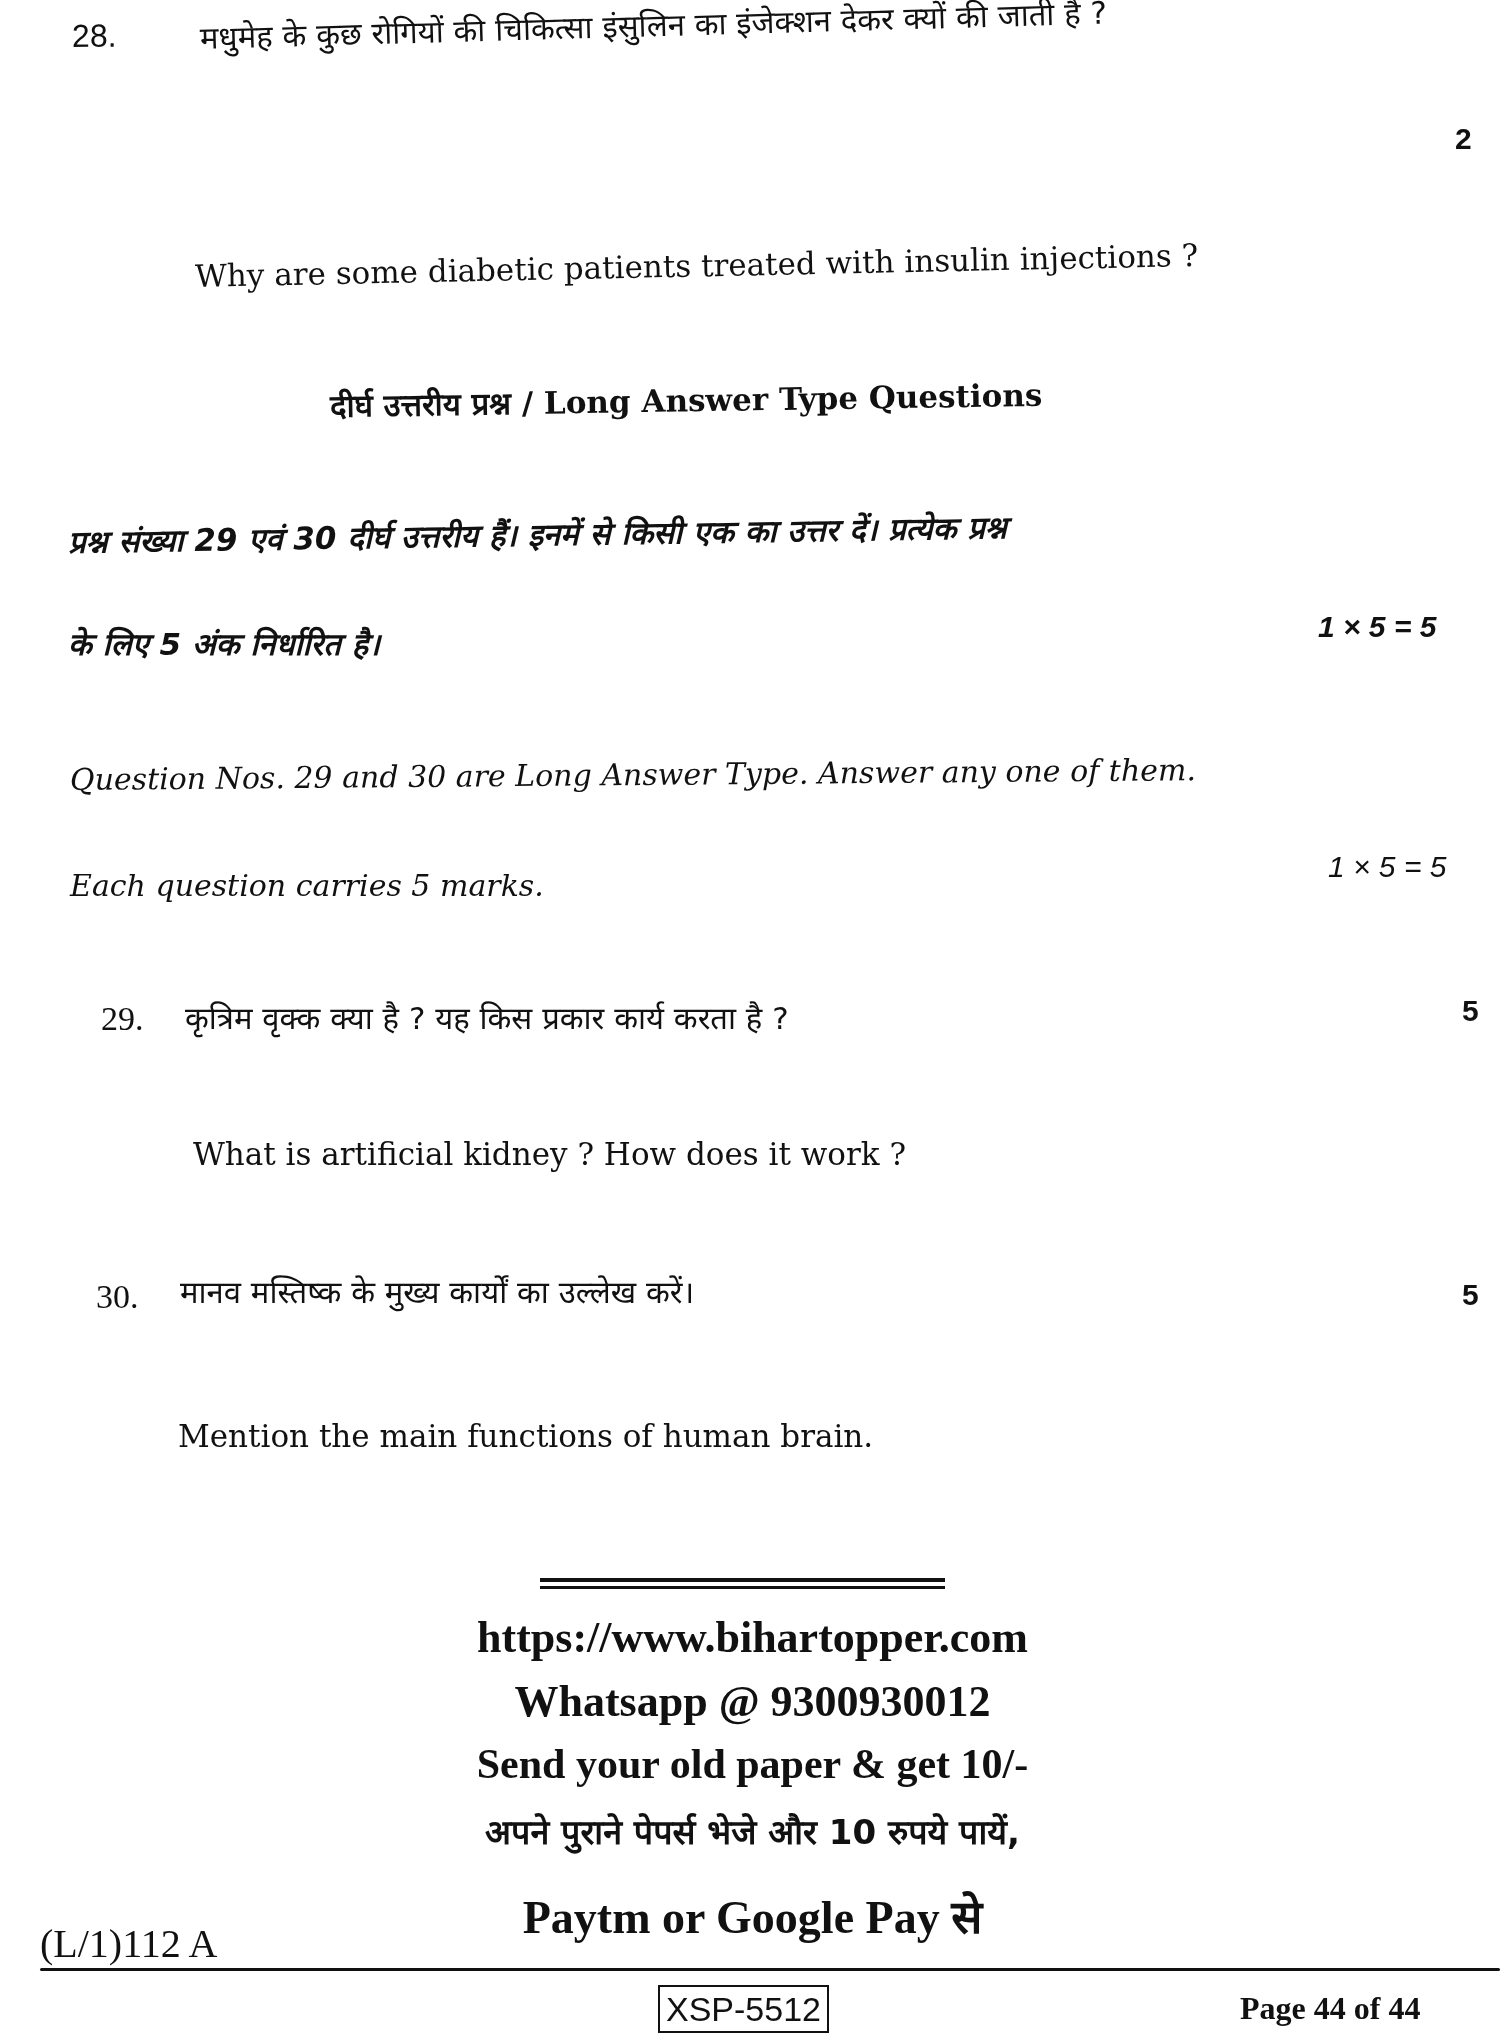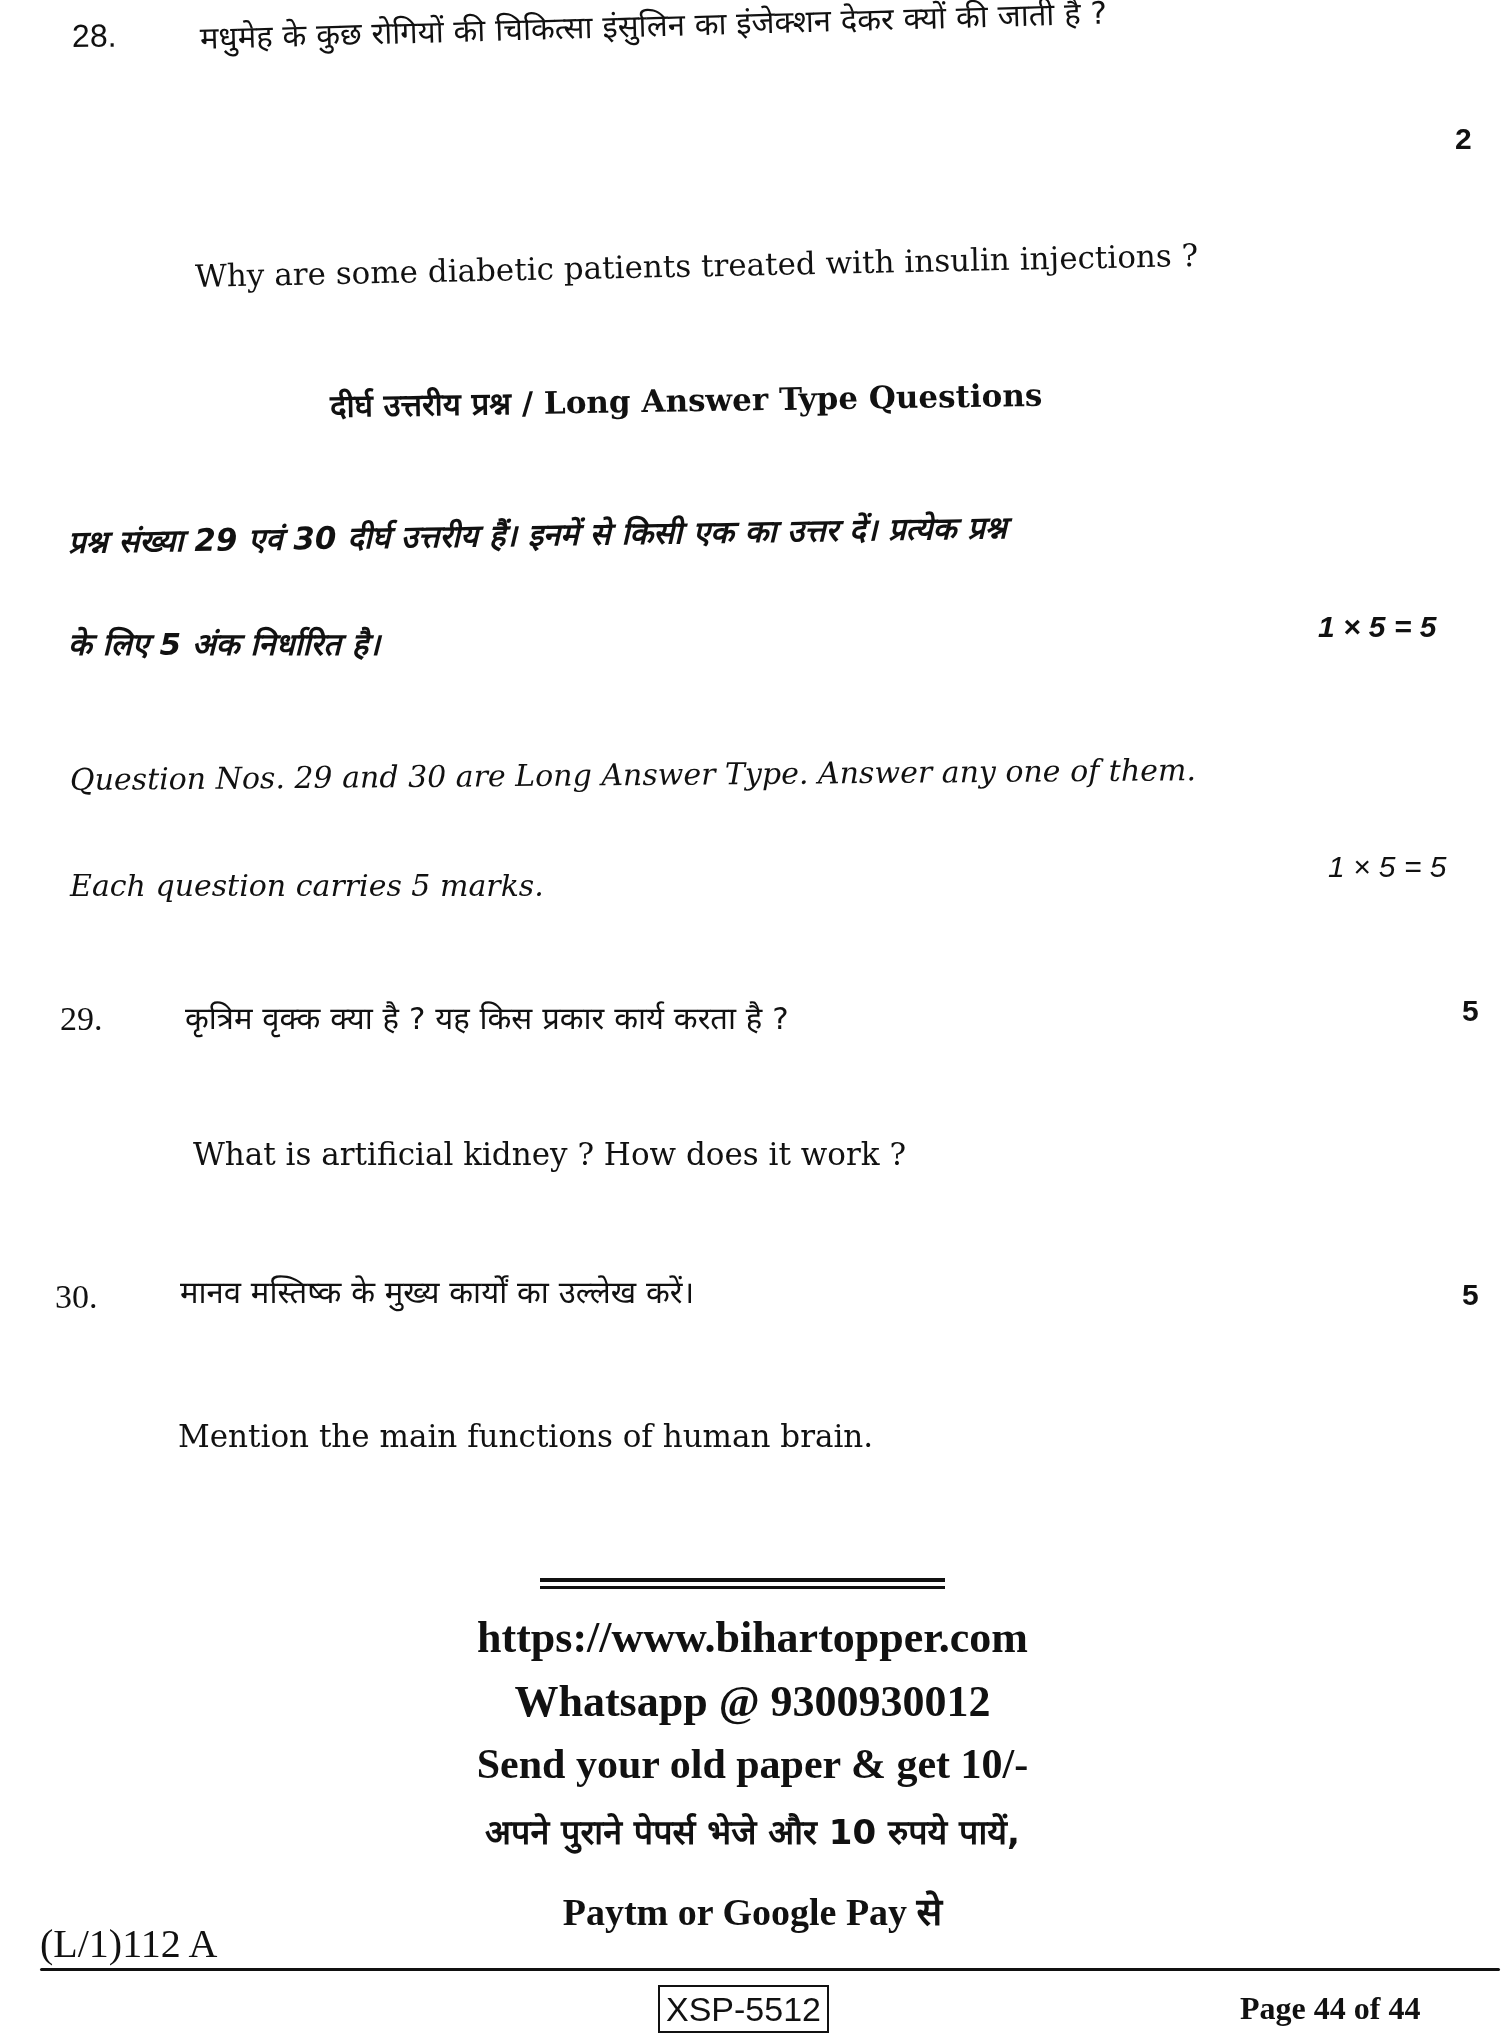--- a/index.html
+++ b/index.html
@@ -1,19 +1,19 @@
 <!DOCTYPE html>
 <html><head>
 <meta charset="utf-8">
 <style>
   html, body { margin: 0; padding: 0; background: #ffffff; }
   body { width: 1505px; height: 2034px; position: relative; overflow: hidden; color: #111; font-family: "DejaVu Serif", serif; }
   .abs { position: absolute; white-space: nowrap; }
   .qnum { font-family: "Liberation Sans", sans-serif; font-size: 32px; font-weight: normal; }
-  .qnum.plain { font-weight: normal; font-family: "Liberation Serif", serif; font-size: 34px; }
+  .qnum.plain { font-weight: normal; font-family: "Liberation Serif", serif; font-size: 34px; margin-left: 41px; }
   .hindi { font-family: "DejaVu Sans", sans-serif; font-size: 31px; }
   .eng { font-family: "DejaVu Serif", serif; font-size: 31px; }
   .marks { font-family: "Liberation Sans", sans-serif; font-size: 30px; font-weight: bold; }
   .heading { font-family: "DejaVu Serif", serif; font-size: 31px; font-weight: bold; }
   .instr-hi { font-family: "DejaVu Sans", sans-serif; font-size: 31px; font-weight: bold; font-style: italic; }
   .instr-en { font-family: "DejaVu Serif", serif; font-size: 30px; font-style: italic; }
   .formula { font-family: "Liberation Sans", sans-serif; font-size: 30px; font-weight: bold; font-style: italic; }
   .formula.light { font-weight: normal; }
   .promo { font-family: "Liberation Serif", serif; font-weight: bold; text-align: center; left: 0; width: 1505px; }
   .rule { position: absolute; background: #111; }
@@ -53,19 +53,19 @@
 <div class="abs marks" style="left:1462px; top:1278px;">5</div>
 <div class="abs eng" style="left:178px; top:1418px;">Mention the main functions of human brain.</div>
 
 <div class="rule" style="left:540px; top:1578px; width:405px; height:4px;"></div>
 <div class="rule" style="left:540px; top:1586px; width:405px; height:3px;"></div>
 
 <div class="abs promo" style="top:1612px; font-size:44px;">https://www.bihartopper.com</div>
 <div class="abs promo" style="top:1676px; font-size:44px;">Whatsapp @ 9300930012</div>
 <div class="abs promo" style="top:1740px; font-size:42px;">Send your old paper &amp; get 10/-</div>
 <div class="abs promo" style="top:1808px; font-size:34px; font-family: 'DejaVu Sans', sans-serif;">अपने पुराने पेपर्स भेजे और 10 रुपये पायें,</div>
-<div class="abs promo" style="top:1884px; font-size:38px;">Paytm or Google Pay  से</div>
+<div class="abs promo" style="top:1884px; font-size:46px;">Paytm or Google Pay  से</div>
 
 <div class="rule" style="left:40px; top:1968px; width:1460px; height:3px; border-radius:2px;"></div>
 
 <div class="abs footer-left" style="left:40px; top:1920px;">(L/1)112 A</div>
 <div class="abs code-box" style="left:658px; top:1985px;">XSP-5512</div>
 <div class="abs footer-right" style="left:1240px; top:1990px;">Page 44 of 44</div>
 
 </body></html>

